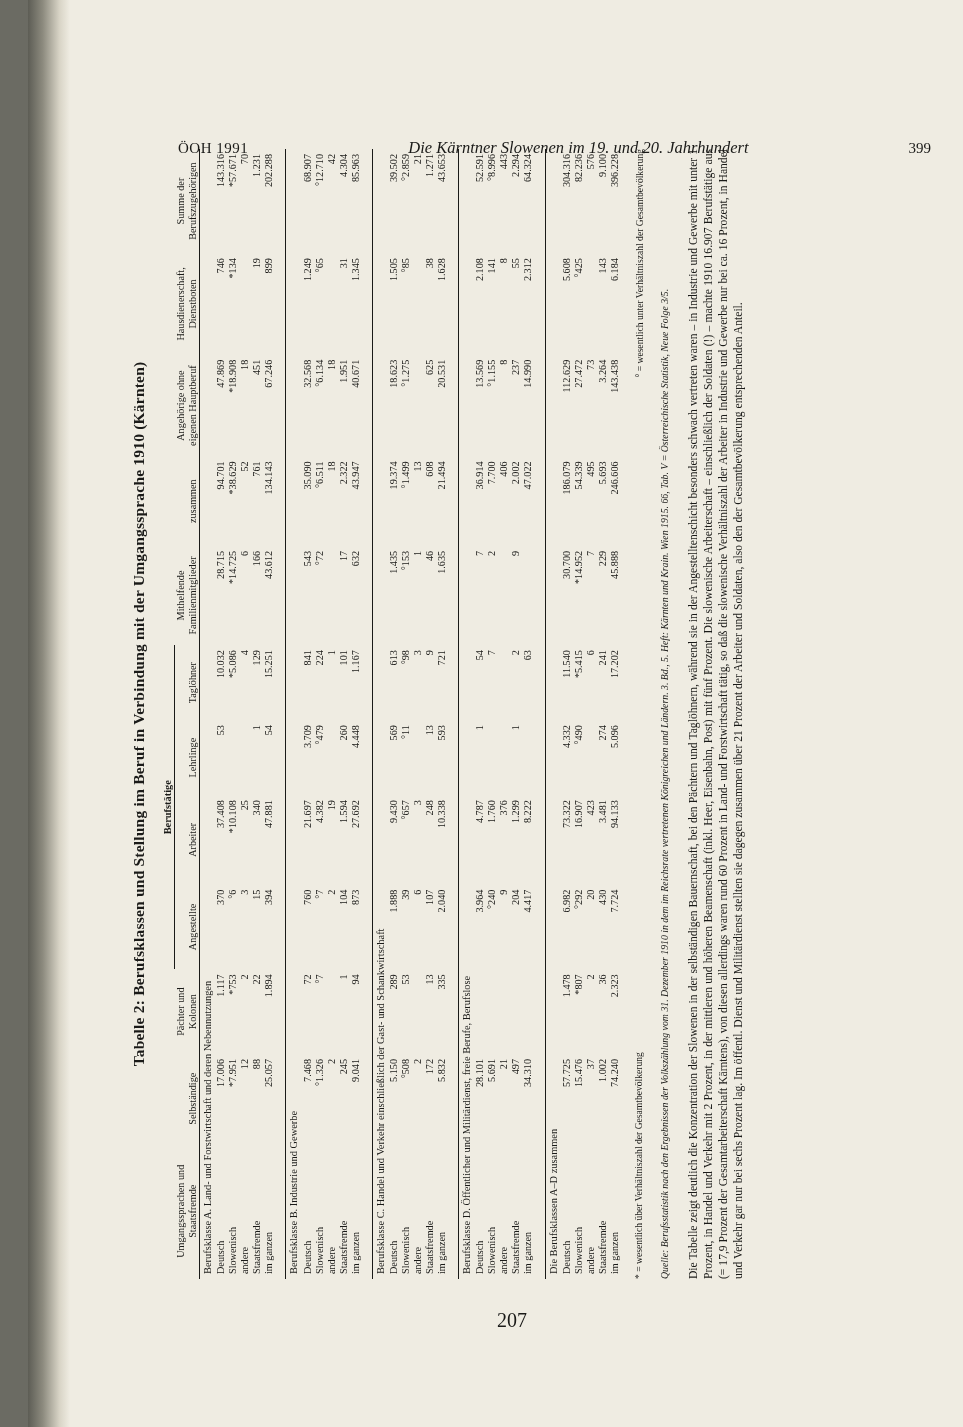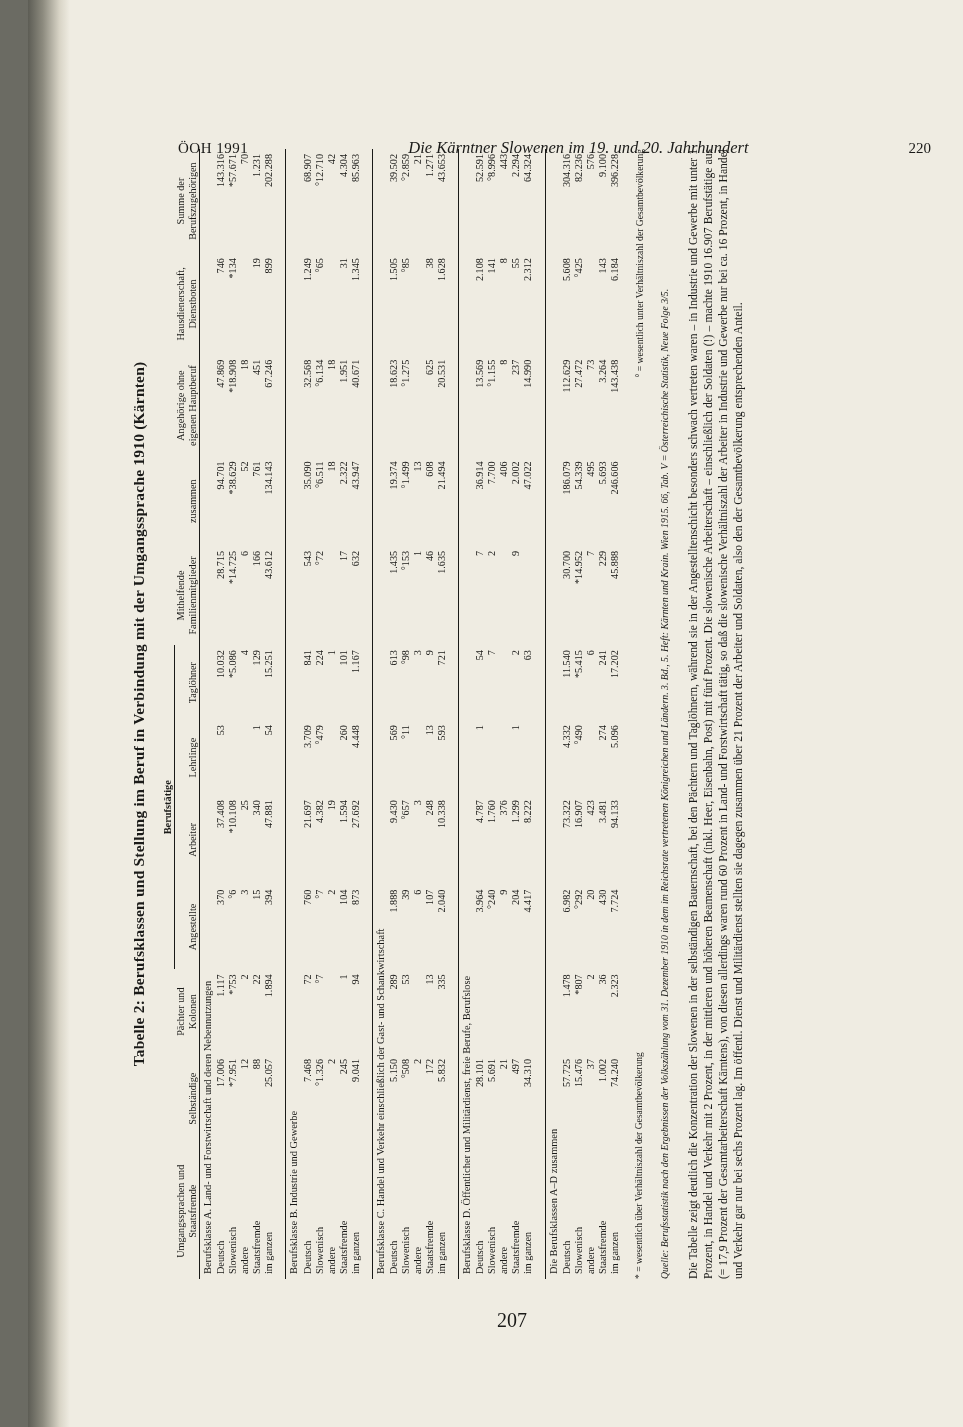--- a/index.html
+++ b/index.html
@@ -162,21 +162,21 @@
   }
 </style>
 </head>
 <body>
 
 <div id="page">
 
   <div class="header">
     <div class="hdr-left">ÖOH 1991</div>
     <div class="hdr-center">Die Kärntner Slowenen im 19. und 20. Jahrhundert</div>
-    <div class="hdr-right">220</div>
+    <div class="hdr-right">399</div>
   </div>
 
   <div class="rot-wrap">
     <div class="rot-inner">
 
       <div class="tbl-title">Tabelle 2: Berufsklassen und Stellung im Beruf in Verbindung mit der Umgangssprache 1910 (Kärnten)</div>
 
       <table class="census">
         <colgroup>
           <col style="width:112px">

